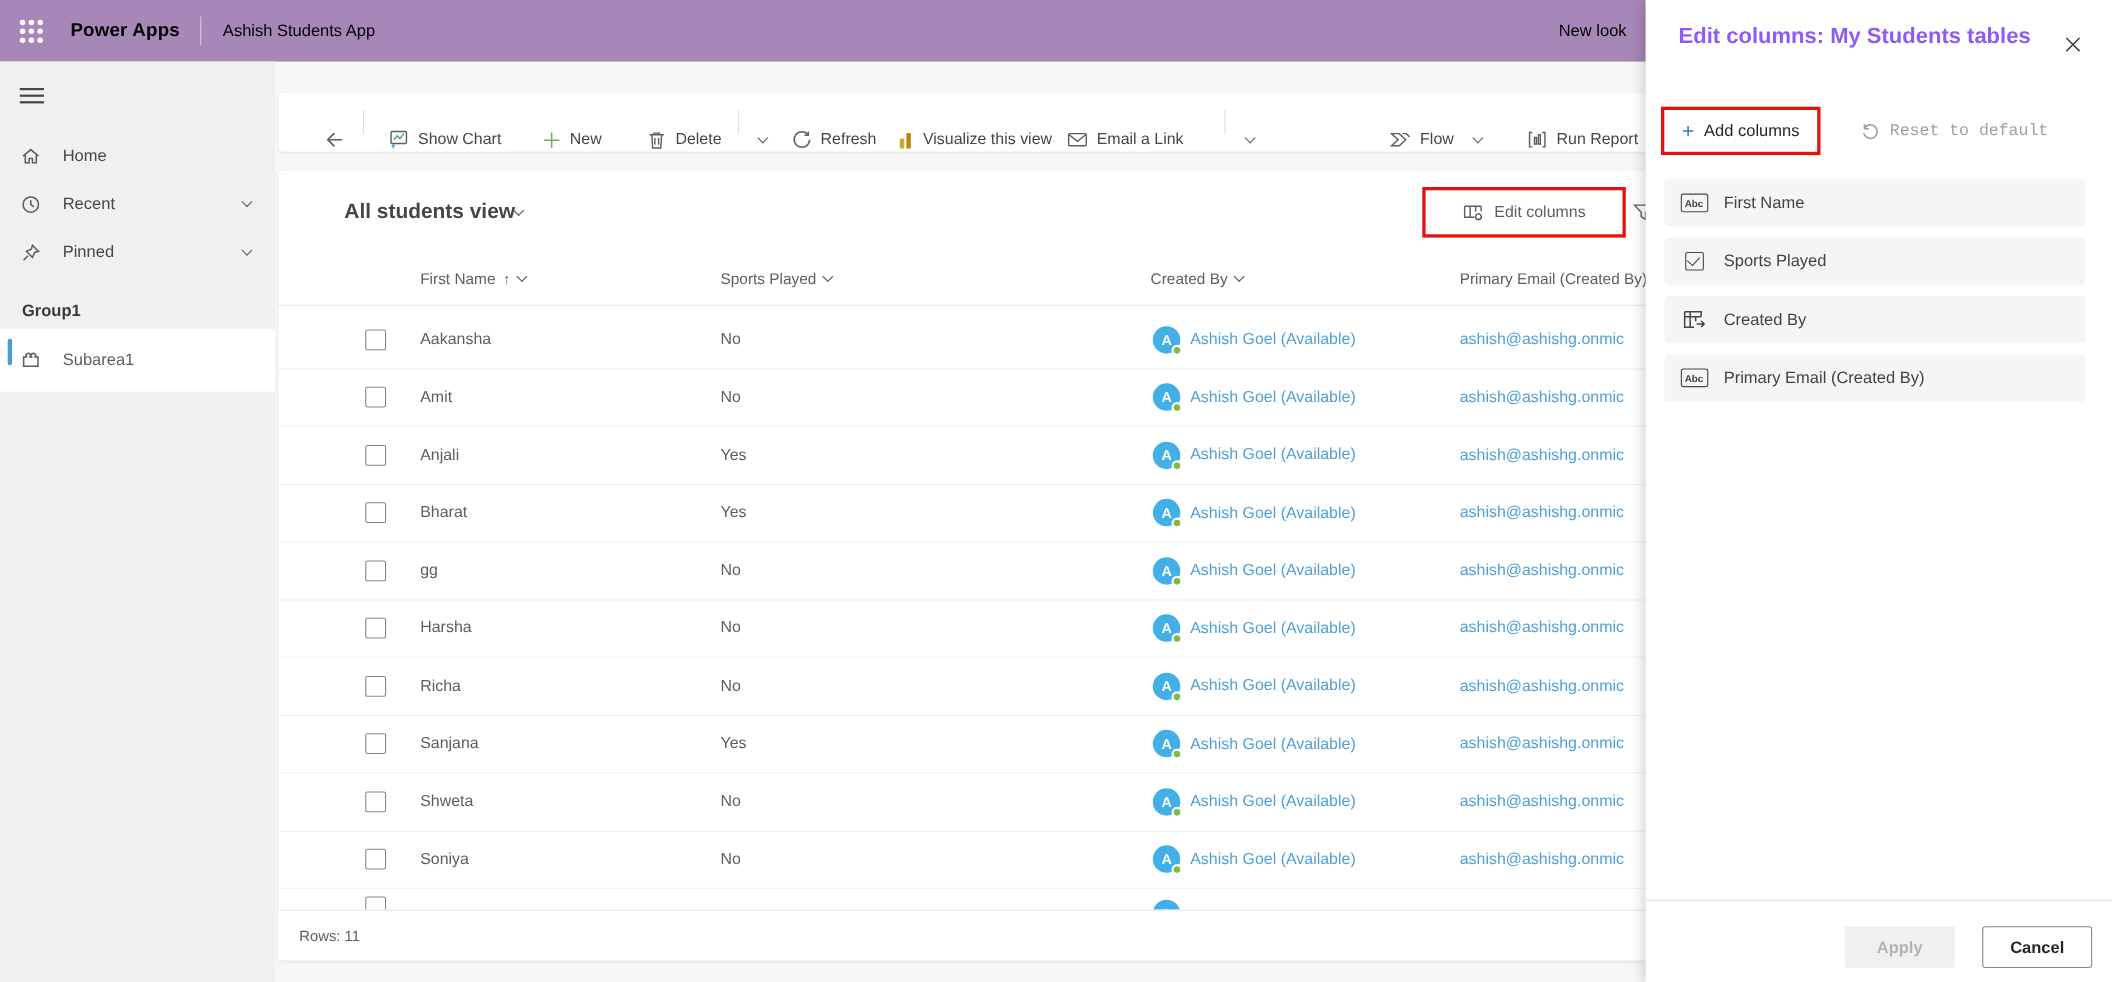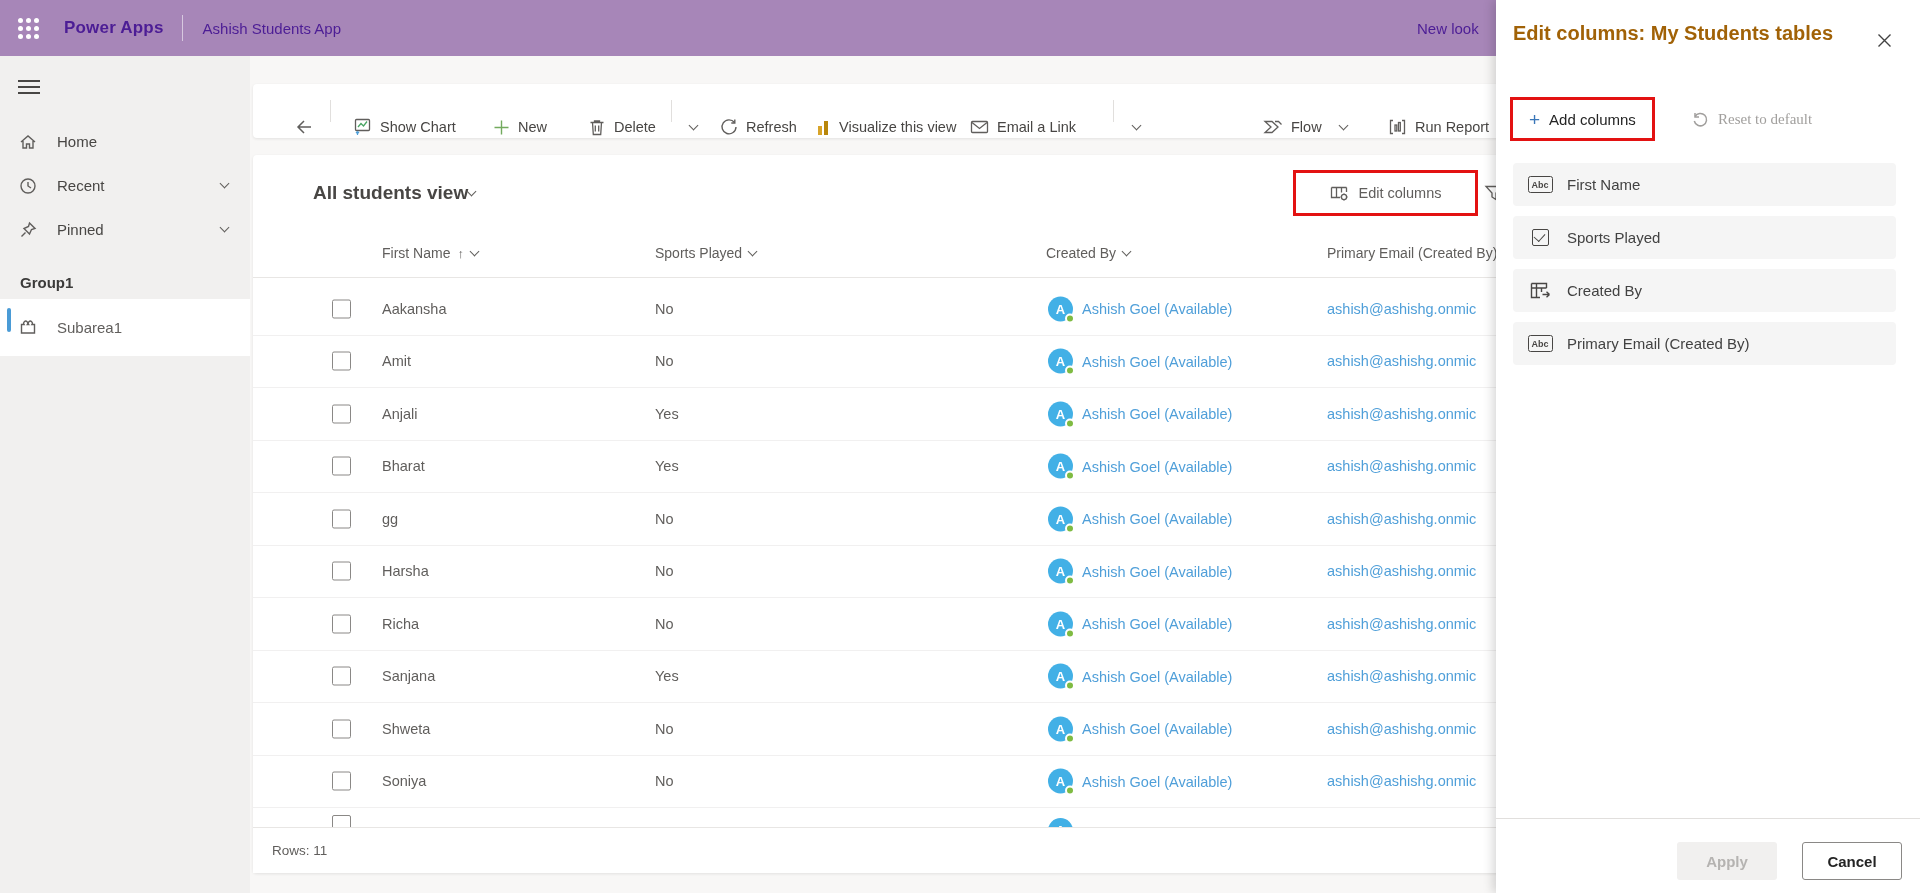--- a/index.html
+++ b/index.html
@@ -4,21 +4,21 @@
 <style>
   * { margin:0; padding:0; box-sizing:border-box; }
   html,body { background:#e8e8e8; }
   body { font-family:"Liberation Sans", sans-serif; }
   #app {
     position:relative; width:1920px; height:893px; overflow:hidden;
     background:#f8f7f6; color:#484644;
   }
 
   
-  .topbar{position:absolute;left:0;top:0;width:1920px;height:56px;background:var(--topbar-purple);display:flex;align-items:center;color:#4c1d95;}
+  .topbar{position:absolute;left:0;top:0;width:1920px;height:56px;background:var(--topbar-purple);display:flex;align-items:center;color:#000000;}
   .waffle{width:56px;height:56px;display:flex;align-items:center;justify-content:center;cursor:pointer;}
   .waffle-grid{display:grid;grid-template-columns:repeat(3,5px);grid-template-rows:repeat(3,5px);gap:3px;}
   .waffle-grid i{width:5px;height:5px;border-radius:50%;background:#fff;}
   .tb-app{font-size:17px;font-weight:700;margin:0 18px 0 8px;letter-spacing:.2px;}
   .tb-divider{width:1px;height:26px;background:rgba(255,255,255,.55);margin-right:20px;}
   .tb-title{font-size:15px;}
   .tb-newlook{position:absolute;left:1417px;top:0;height:56px;display:flex;align-items:center;font-size:15px;}
 
   
   .sidebar{position:absolute;left:0;top:56px;width:250px;height:837px;background:#f1f0ef;}
@@ -66,25 +66,25 @@
   .av-letter{color:#fff;font-size:13px;font-weight:700;}
   .presence{position:absolute;right:-2px;bottom:-2px;width:10px;height:10px;border-radius:50%;background:var(--presence-green);border:2px solid #fff;}
   .g-partial{position:absolute;left:0;top:653px;width:100%;height:19px;overflow:hidden;}
   .g-partial .g-check{position:absolute;left:79px;top:7px;transform:none;}
   .g-partial .avatar{position:absolute;left:795px;top:10px;}
   .g-footer{position:absolute;left:0;top:672px;width:100%;height:46px;border-top:1px solid #e8e6e4;background:#fff;display:flex;align-items:center;font-size:13.5px;color:#605e5c;}
   .g-footer span{margin-left:19px;}
 
   
   .panel{position:absolute;left:1496px;top:0;width:424px;height:893px;background:#fff;box-shadow:-3px 0 10px rgba(0,0,0,.16);z-index:10;}
-  .p-title{position:absolute;left:17px;top:20px;width:330px;font-size:20px;line-height:27px;font-weight:700;color:#a16207;}
+  .p-title{position:absolute;left:30px;top:20px;width:330px;font-size:20px;line-height:27px;font-weight:700;color:#8b5cf6;}
   .p-close{position:absolute;left:372px;top:24px;width:32px;height:32px;border:none;background:none;cursor:pointer;color:#424242;display:flex;align-items:center;justify-content:center;}
   .p-addcols{position:absolute;left:14px;top:97px;height:44px;padding:0 16px;border:3px solid var(--highlight-red);background:#fff;display:flex;align-items:center;gap:9px;font-size:15px;color:#242424;font-family:inherit;cursor:pointer;}
   .p-plus{color:var(--add-plus-blue);font-size:19px;font-weight:400;line-height:1;}
-  .p-reset{position:absolute;left:196px;top:97px;height:44px;border:none;background:none;display:flex;align-items:center;gap:9px;font-size:15px;color:#a19f9d;font-family:Liberation Serif, serif;cursor:default;}
+  .p-reset{position:absolute;left:196px;top:97px;height:44px;border:none;background:none;display:flex;align-items:center;gap:9px;font-size:15px;color:#a19f9d;font-family:Liberation Mono, monospace;cursor:default;}
   .p-list{position:absolute;left:17px;top:163px;width:383px;display:flex;flex-direction:column;gap:10px;}
   .p-item{position:relative;height:43px;background:#f5f5f5;border-radius:4px;display:flex;align-items:center;cursor:pointer;}
   .pi-icon{position:absolute;left:14px;width:26px;display:flex;align-items:center;justify-content:center;color:#3b3a39;}
   .pi-label{margin-left:54px;font-size:15px;color:#424242;}
   .icon-abc{display:none;width:25px;height:17px;border:1.4px solid #484644;border-radius:2.5px;font-size:9px;font-weight:700;align-items:center;justify-content:center;color:#484644;}
   .icon-check{display:none;width:17px;height:17px;border:1.5px solid #484644;border-radius:2px;position:relative;}
   .icon-check::after{content:"";position:absolute;left:3.5px;top:1px;width:6px;height:9px;border-right:1.7px solid #484644;border-bottom:1.7px solid #484644;transform:rotate(42deg);}
   .icon-lookup{display:none;}
   .t-text .icon-abc{display:flex;}
   .t-boolean .icon-check{display:block;}

